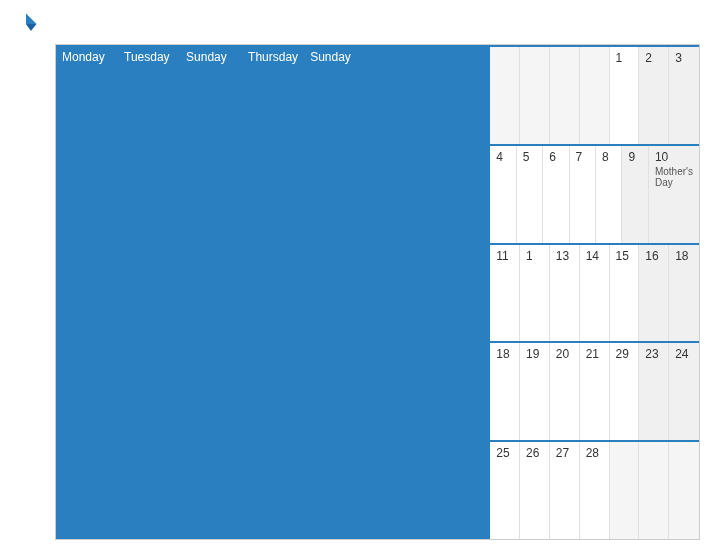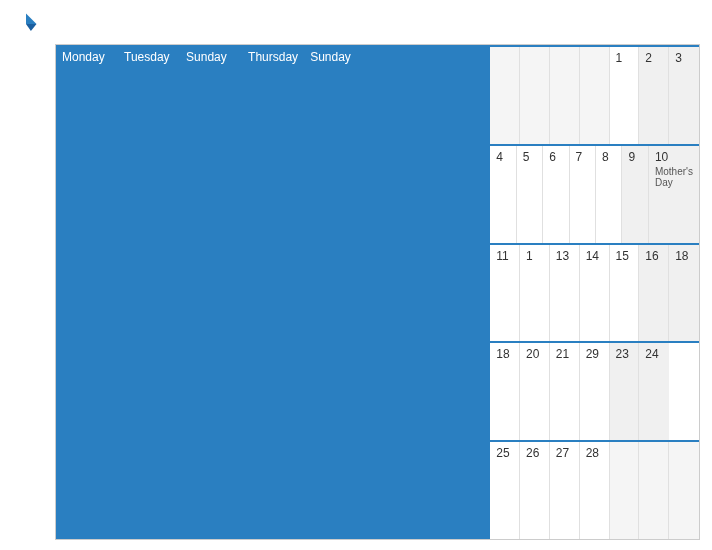--- a/index.html
+++ b/index.html
@@ -204,20 +204,23 @@
           </div>
           <div class="day-cell sunday">
             <span class="day-number">18</span>
           </div>
         </div>
         <div class="week-row">
           <div class="day-cell">
             <span class="day-number">18</span>
           </div>
           <div class="day-cell">
+            <span class="day-number">19</span>
+          </div>
+          <div class="day-cell">
             <span class="day-number">20</span>
           </div>
           <div class="day-cell">
             <span class="day-number">21</span>
           </div>
           <div class="day-cell">
             <span class="day-number">29</span>
           </div>
           <div class="day-cell saturday">
             <span class="day-number">23</span>

